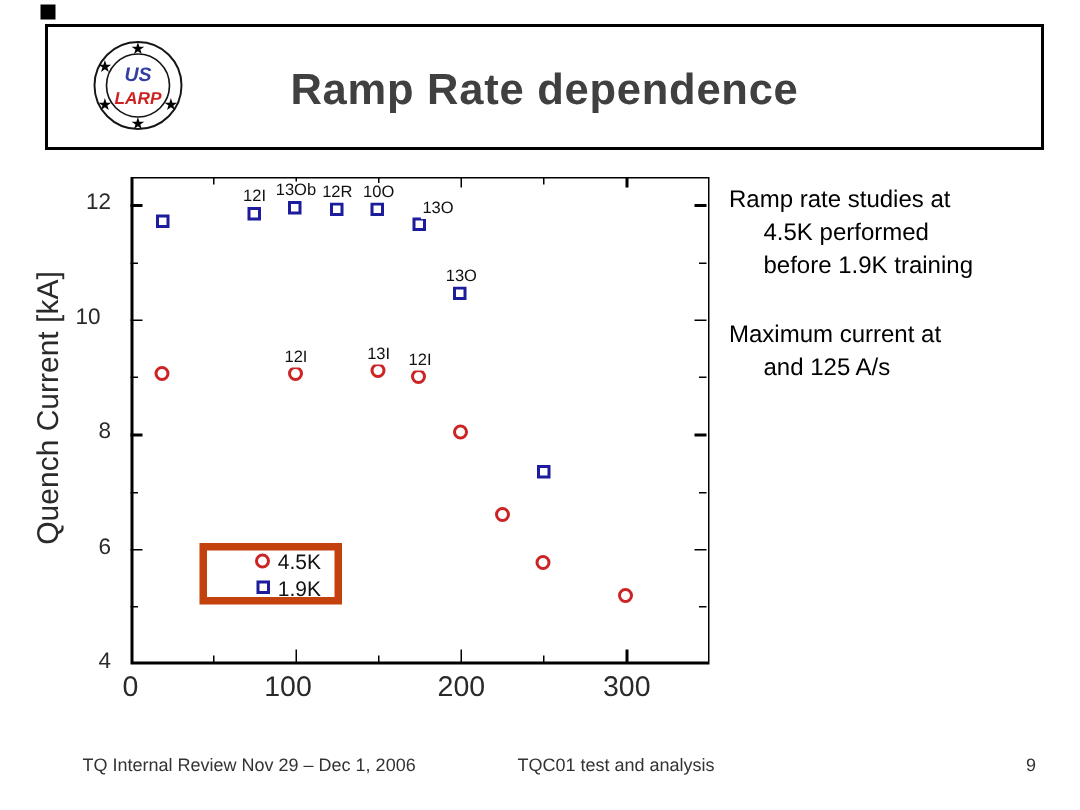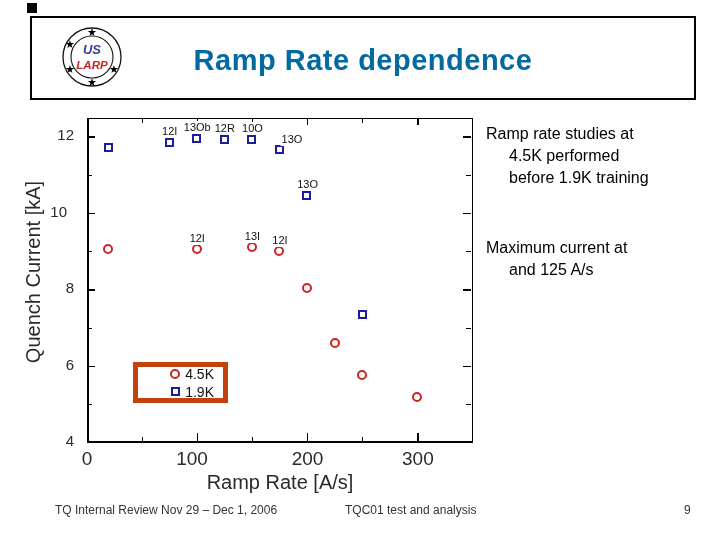--- a/index.html
+++ b/index.html
@@ -6,21 +6,21 @@
   #slide{position:relative;width:720px;height:540px;background:#fff;overflow:hidden;
          font-family:"Liberation Sans",sans-serif;color:#000;}
 
   
   .corner-mark{position:absolute;left:27px;top:3px;width:10px;height:10px;background:#000;}
 
   
   .header-box{position:absolute;left:30px;top:16px;width:662px;height:80px;border:2px solid #000;background:#fff;}
   .logo{position:absolute;left:60px;top:24px;}
   .slide-title{position:absolute;left:30px;top:44px;width:666px;text-align:center;
-               font-size:29px;font-weight:bold;letter-spacing:.5px;color:#0369a1;}
+               font-size:29px;font-weight:bold;letter-spacing:.5px;color:#404040;}
 
   
   #chart-layer{position:absolute;left:0;top:0;width:720px;height:540px;}
   .plot-box{position:absolute;border-style:solid;border-color:#000;border-width:1px 1px 2px 2px;background:transparent;}
   .tick{position:absolute;background:#000;}
   .tick-label-x{position:absolute;transform:translateX(-50%);font-size:19px;color:#2a2a2a;white-space:nowrap;}
   .tick-label-y{position:absolute;width:40px;text-align:right;font-size:15px;color:#2a2a2a;}
   .axis-label-x{position:absolute;left:87px;top:471px;width:386px;text-align:center;font-size:20px;color:#2a2a2a;}
   .axis-label-y{position:absolute;left:33px;top:272px;transform:translate(-50%,-50%) rotate(-90deg);
                 font-size:20px;color:#2a2a2a;white-space:nowrap;}
@@ -35,21 +35,21 @@
   .legend-row{display:flex;align-items:center;justify-content:flex-end;gap:5px;padding-right:9px;
               font-size:14px;color:#111;line-height:16px;}
   .legend-marker{display:inline-block;background:#fff;}
   .legend-marker.circle{width:6px;height:6px;border:2.5px solid #cc2424;border-radius:50%;}
   .legend-marker.square{width:5px;height:5px;border:2.5px solid #1c1c9c;}
 
   
   .right-panel{position:absolute;left:486px;top:123px;width:218px;font-size:16px;line-height:22px;color:#000;}
   .right-panel .line{white-space:nowrap;}
   .right-panel .hang{padding-left:23px;}
-  .para2{margin-top:48px;}
+  .para2{margin-top:24px;}
 
   
   .footer-item{position:absolute;top:503px;font-size:12px;color:#333;white-space:nowrap;}
   .footer-left{left:55px;}
   .footer-center{left:345px;}
   .footer-page{left:684px;}
 </style>
 </head>
 <body>
 
@@ -132,21 +132,20 @@
       <div class="pt-label" style="left: 224.857px; top: 122.176px;">12R</div>
       <div class="pt-square" style="left: 247.329px; top: 135.076px; border-color: rgb(28, 28, 156);"></div>
       <div class="pt-label" style="left: 252.429px; top: 122.176px;">10O</div>
       <div class="pt-square" style="left: 274.9px; top: 145.4px; border-color: rgb(28, 28, 156);"></div>
       <div class="pt-label" style="left: 292px; top: 132.5px;">13O</div>
       <div class="pt-square" style="left: 302.471px; top: 191.282px; border-color: rgb(28, 28, 156);"></div>
       <div class="pt-label" style="left: 307.571px; top: 178.382px;">13O</div>
       <div class="pt-square" style="left: 357.614px; top: 309.812px; border-color: rgb(28, 28, 156);"></div>
     </div>
 
-  <div class="axis-label-x">Ramp Rate [A/s]</div>
   <div class="axis-label-y">Quench Current [kA]</div>
 
   <div class="legend">
     <div class="legend-row">
       <span class="legend-marker circle" style="border-color: rgb(204, 36, 36);"></span>
       <span>4.5K</span>
     </div>
     <div class="legend-row">
       <span class="legend-marker square" style="border-color: rgb(28, 28, 156);"></span>
       <span>1.9K</span>

